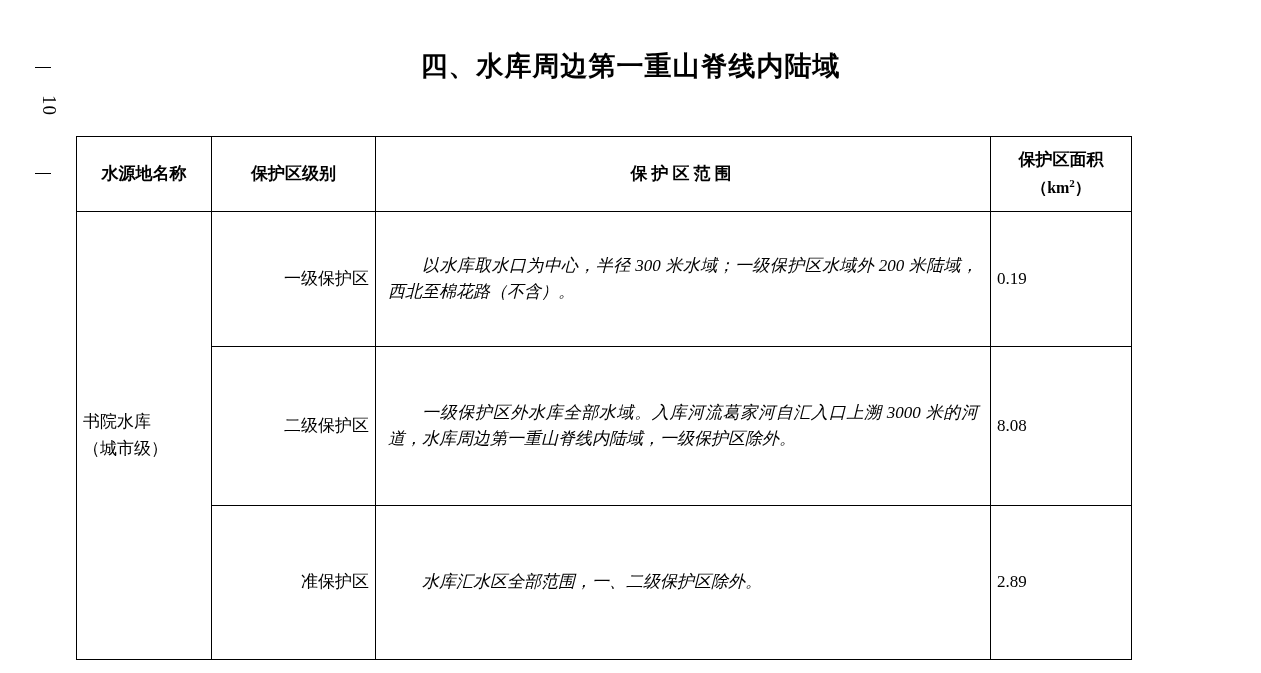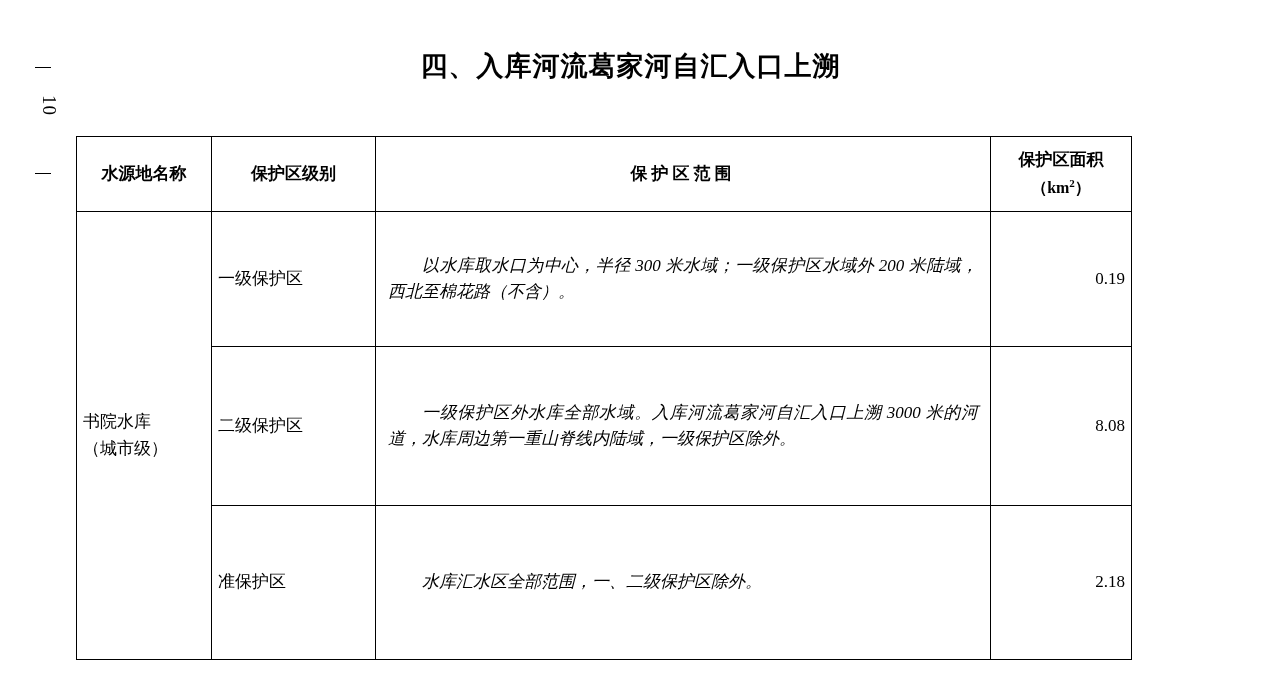--- a/index.html
+++ b/index.html
@@ -98,52 +98,52 @@
   }
   th .unit sup { font-size: 11px; }
 
   td.name-cell {
     text-align: left;
     padding: 6px;
   }
   td.name-cell .line2 { display: block; }
 
   td.level-cell {
-    text-align: left;
+    text-align: right;
     padding: 6px;
   }
   td.scope-cell {
     text-align: justify;
     text-align-last: left;
     padding: 14px 12px;
     text-indent: 2em;
     font-style: italic;
   }
   td.scope-cell.single {
     text-indent: 2em;
     padding: 14px 12px;
   }
   td.area-cell {
-    text-align: right;
+    text-align: left;
     padding: 6px;
   }
   tr.r1 td { height: 106px; }
   tr.r2 td { height: 130px; }
   tr.r3 td { height: 125px; }
 </style>
 </head>
 <body>
 
 <div class="page-marker">
   <div class="tick top"></div>
   <div class="num">10</div>
   <div class="tick bottom"></div>
 </div>
 
-<div class="doc-title">四、入库河流葛家河自汇入口上溯</div>
+<div class="doc-title">四、水库周边第一重山脊线内陆域</div>
 
 <div class="table-wrap">
   <table class="protect">
     <colgroup>
       <col class="c1">
         <col class="c2">
         <col class="c3">
         <col class="c4">
     </colgroup>
     <thead>
@@ -168,17 +168,17 @@
         <td class="area-cell">0.19</td>
       </tr>
       <tr class="r2">
         <td class="level-cell">二级保护区</td>
         <td class="scope-cell">一级保护区外水库全部水域。入库河流葛家河自汇入口上溯 3000 米的河道，水库周边第一重山脊线内陆域，一级保护区除外。</td>
         <td class="area-cell">8.08</td>
       </tr>
       <tr class="r3">
         <td class="level-cell">准保护区</td>
         <td class="scope-cell single">水库汇水区全部范围，一、二级保护区除外。</td>
-        <td class="area-cell">2.18</td>
+        <td class="area-cell">2.89</td>
       </tr>
     </tbody>
   </table>
 </div>
 
 </body></html>

